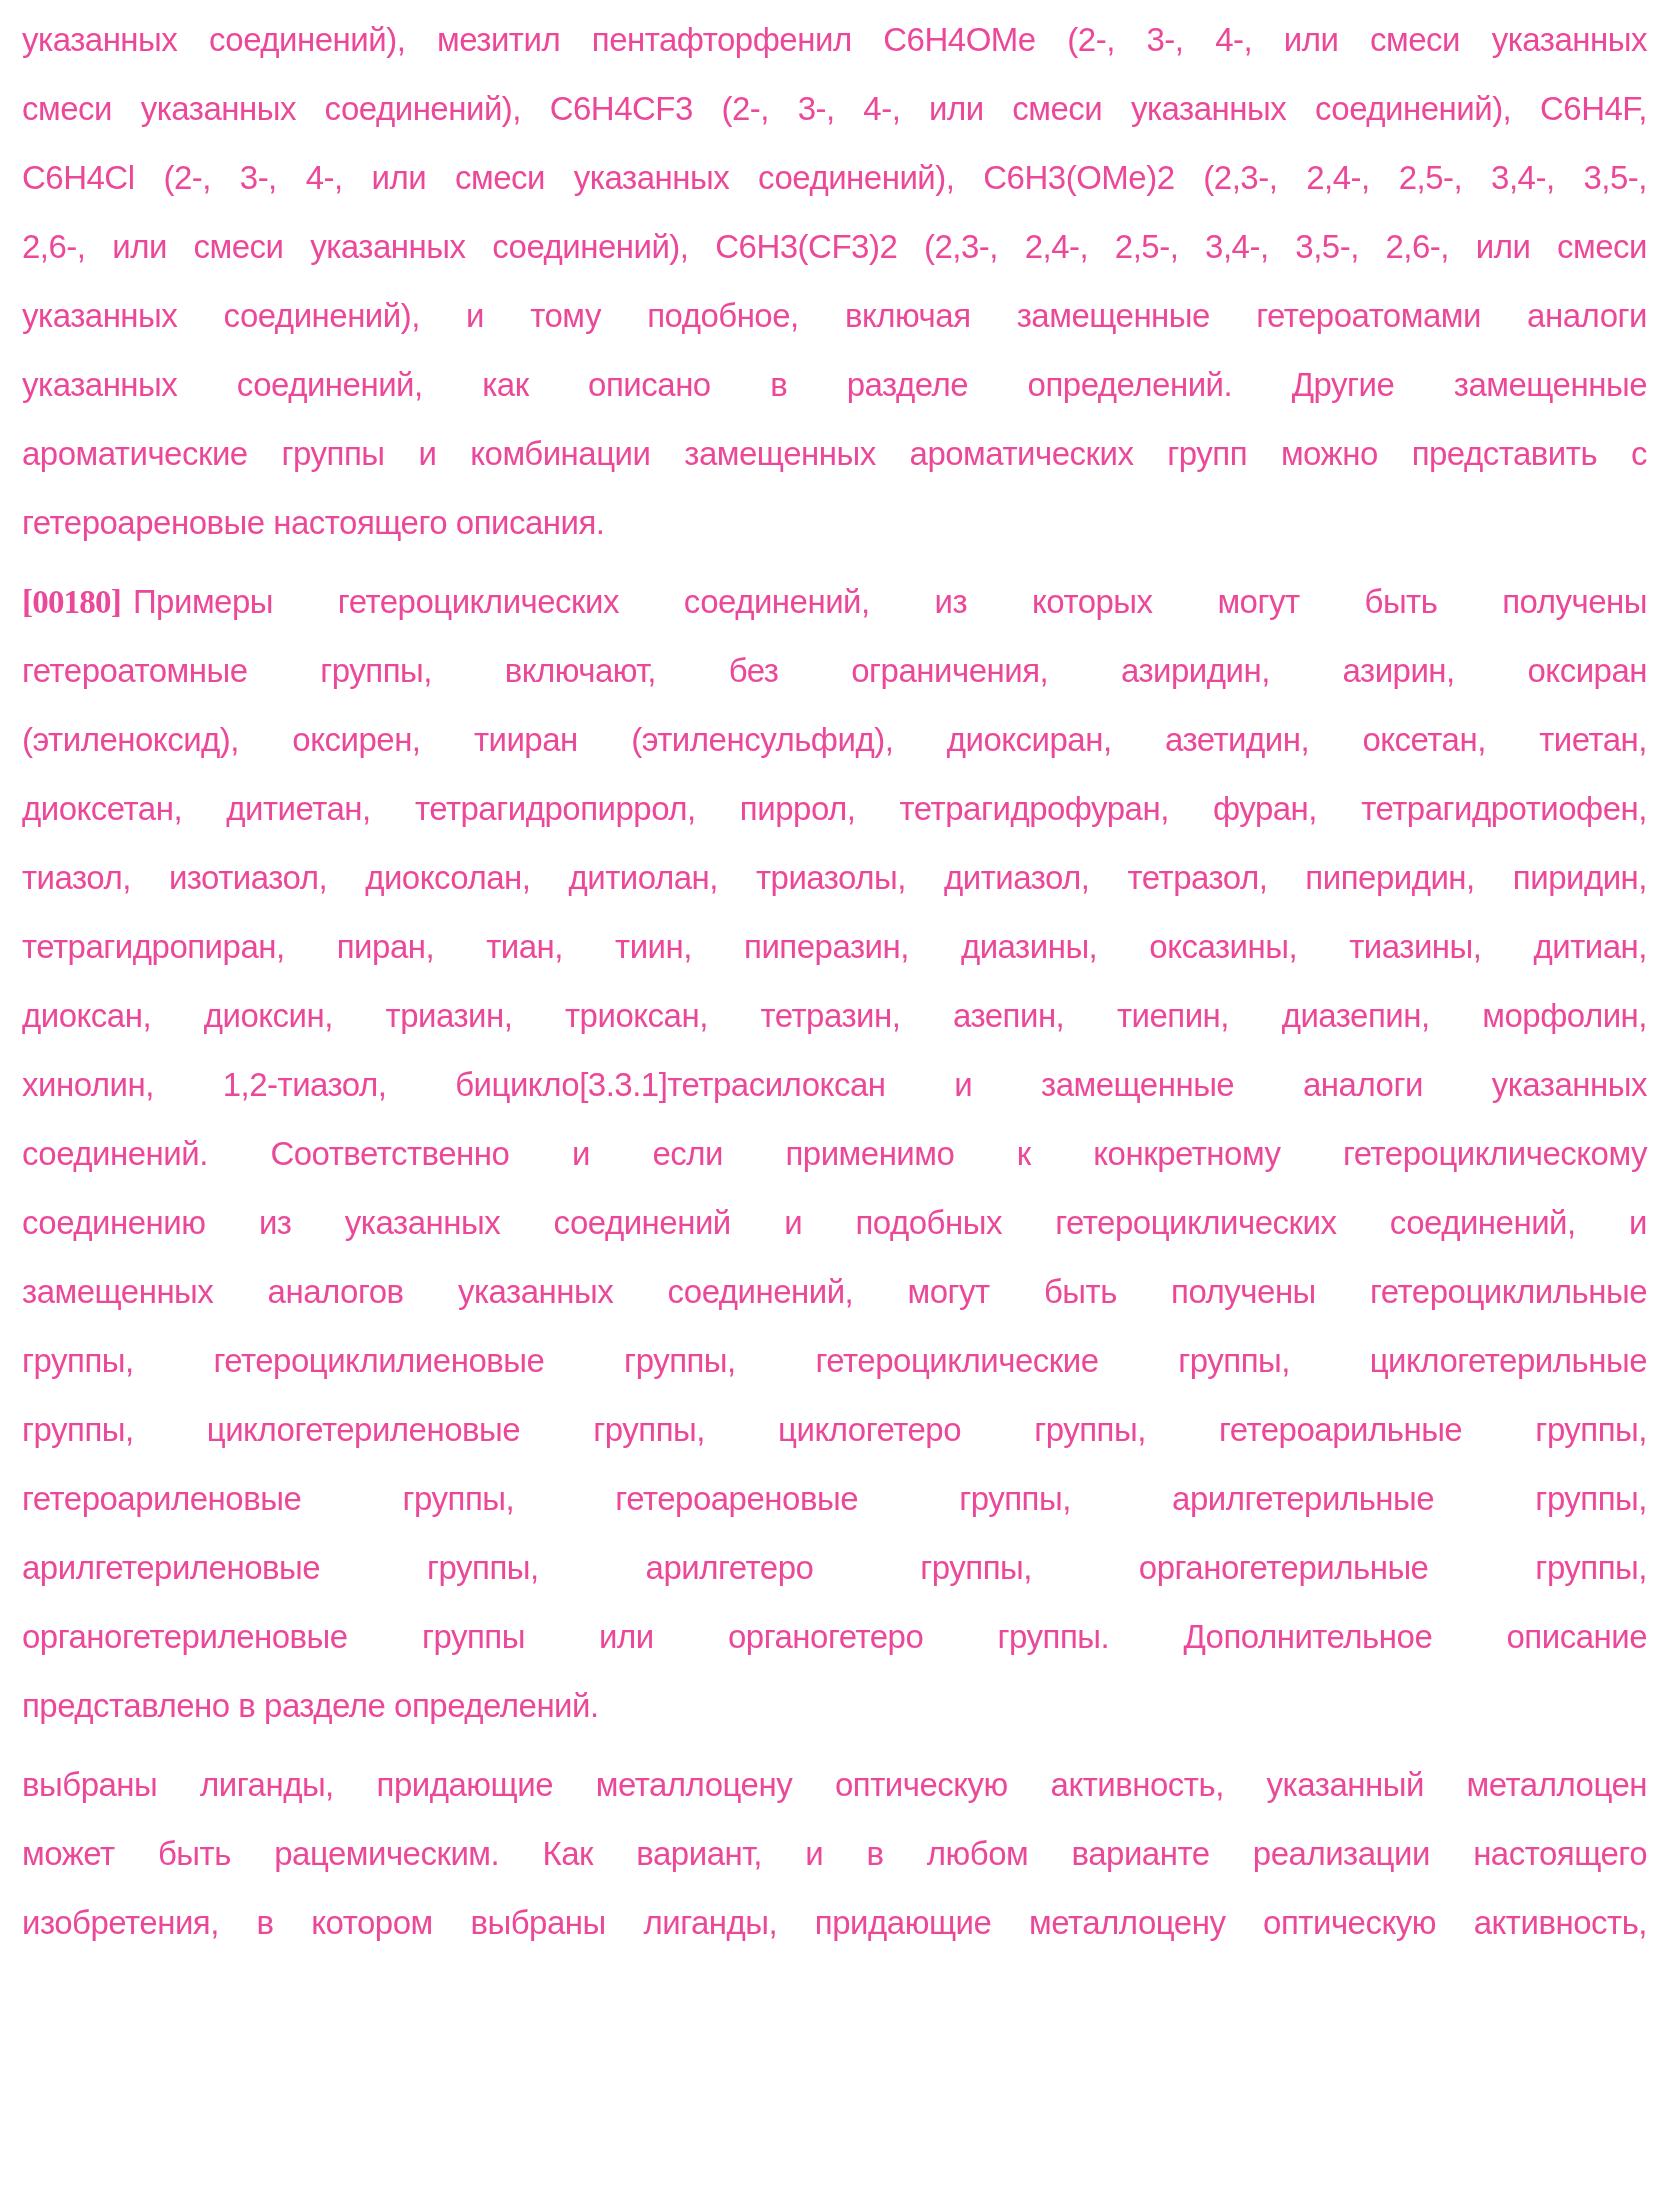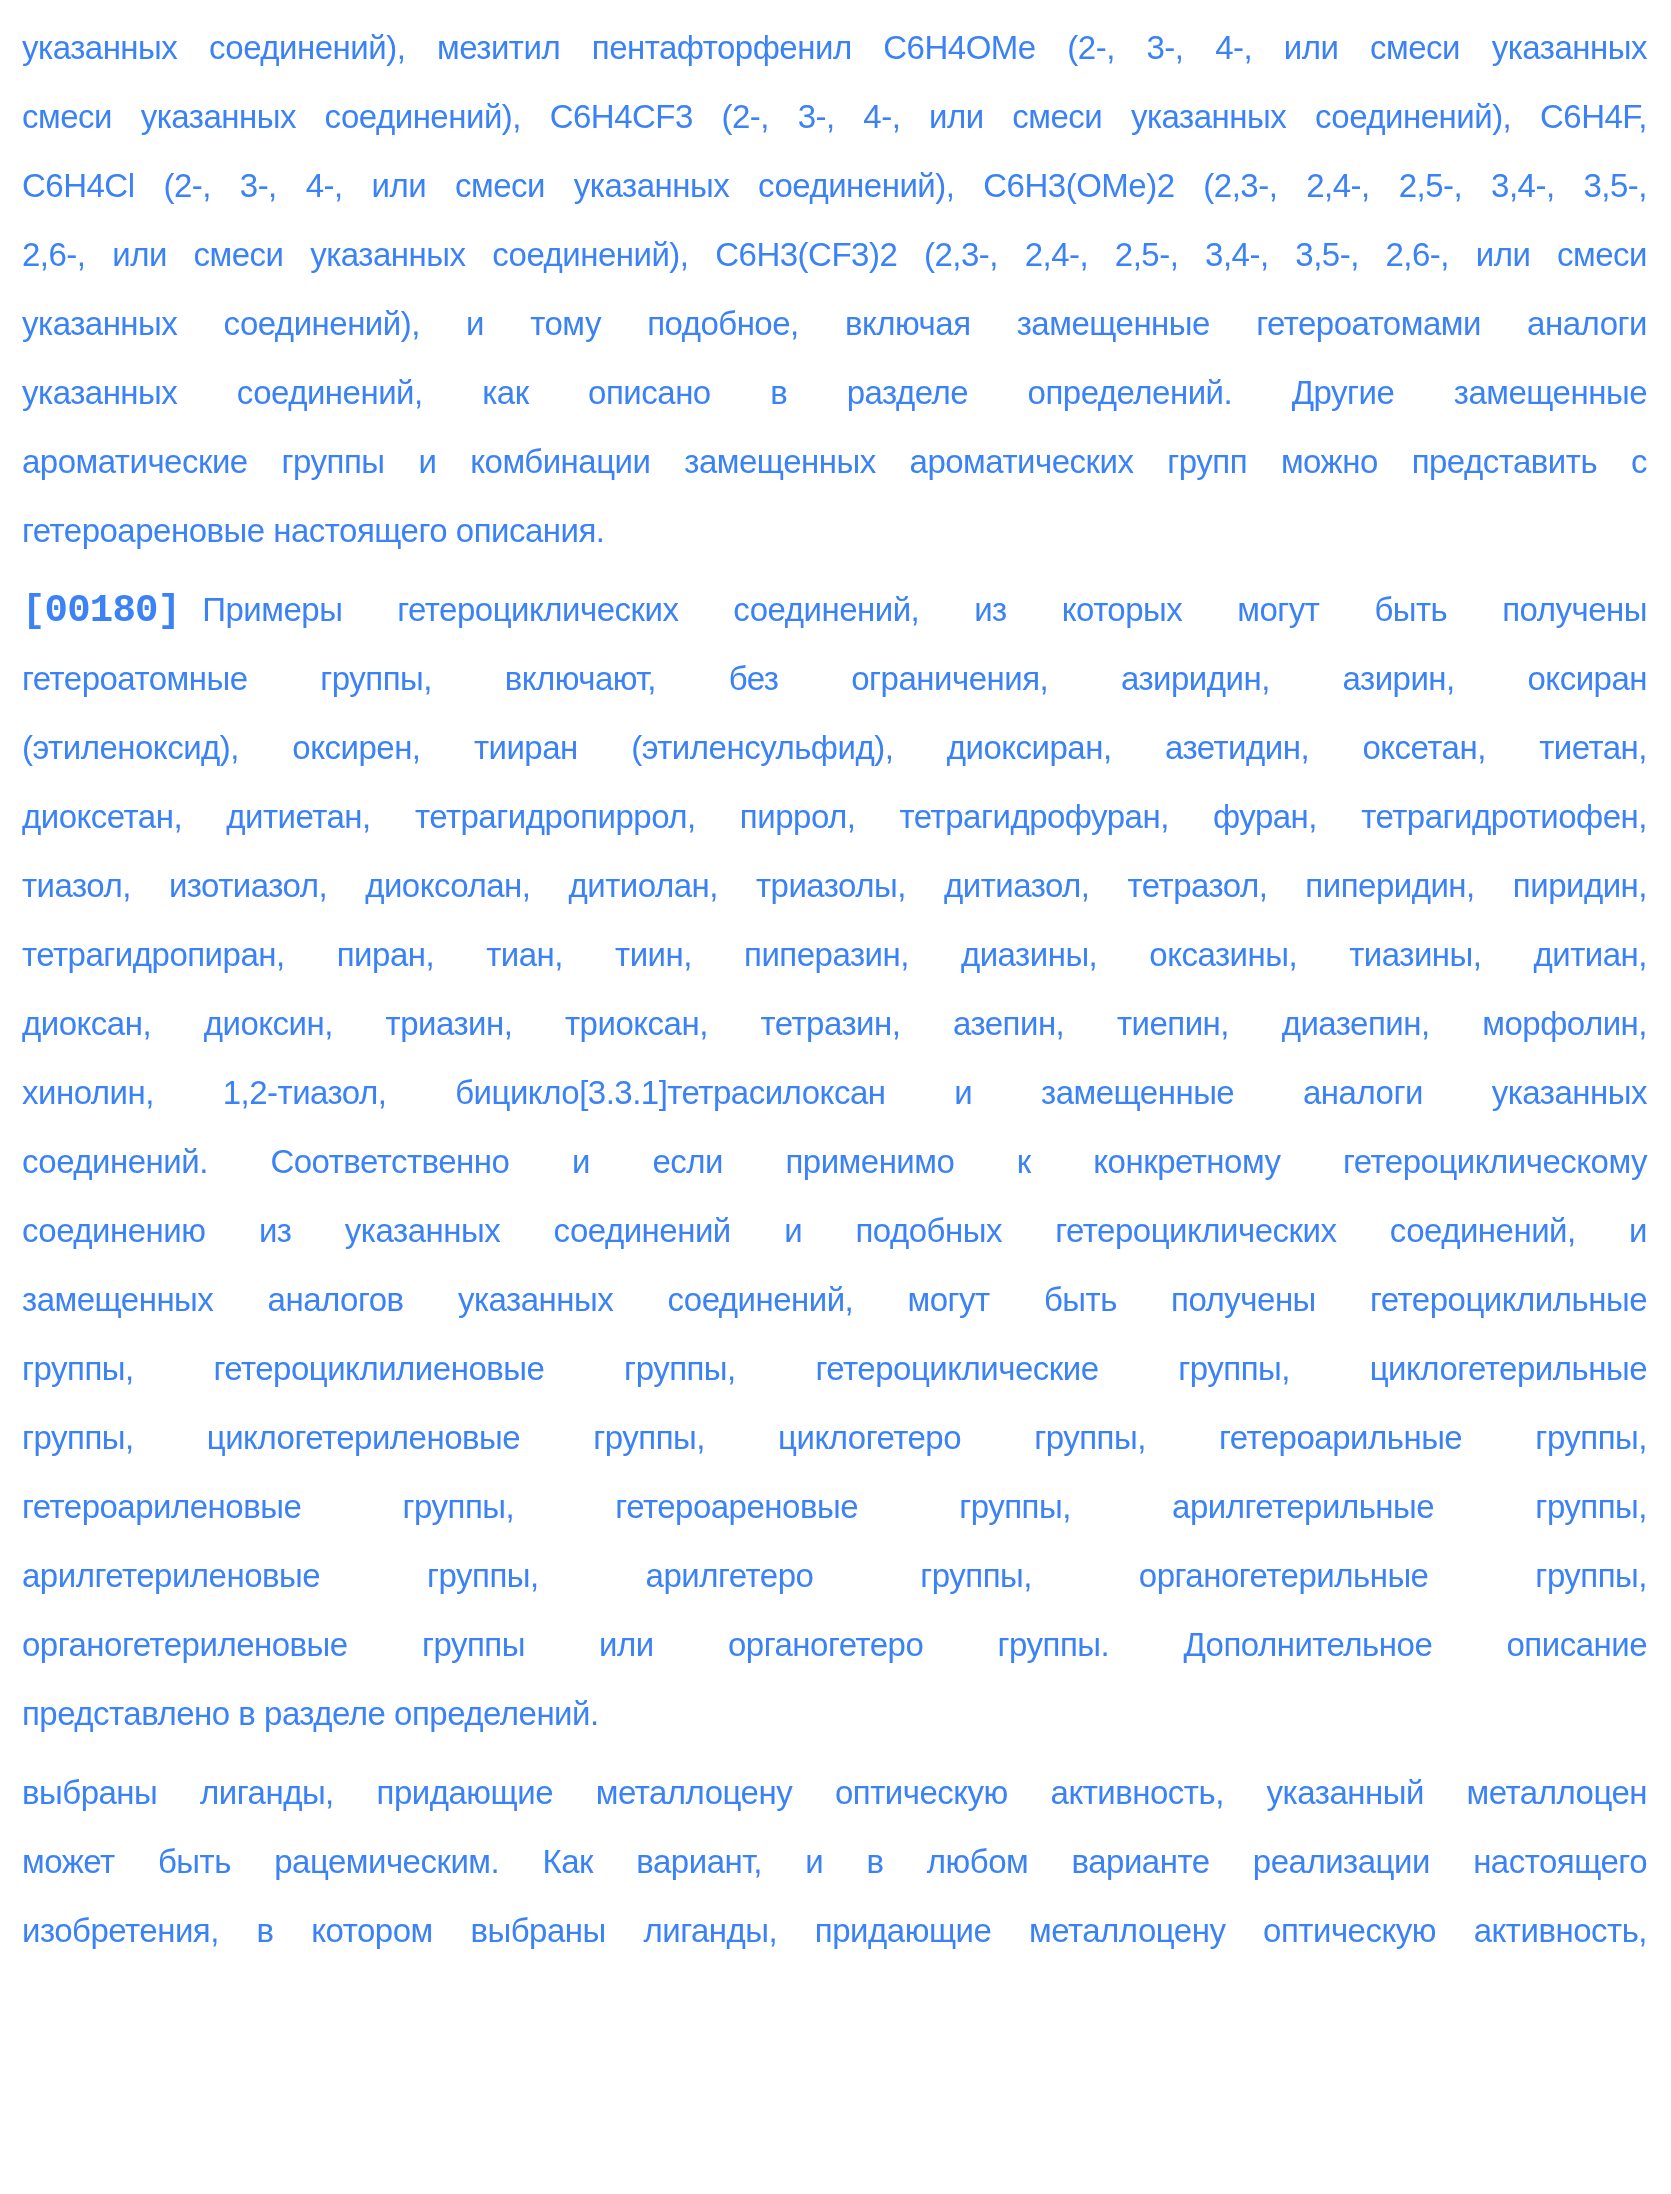--- a/index.html
+++ b/index.html
@@ -1,31 +1,31 @@
 <!DOCTYPE html>
 <html style="font-size:13.2px"><head>
 <meta charset="utf-8">
 <style>
   html, body { margin: 0; padding: 0; background: #ffffff; }
   body { width: 1672px; height: 2194px; overflow: hidden; position: relative; }
   .page {
-    position: absolute; left: 22px; top: 13px; width: 1625px;
+    position: absolute; left: 22px; top: 5px; width: 1625px;
     font-family: "Liberation Sans", sans-serif;
-    font-size: 33px; line-height: 69px; color: #3b82f6;
+    font-size: 33px; line-height: 69px; color: #ec4899;
     letter-spacing: -0.5px;
   }
   .para { margin: 0 0 10px 0; }
   .line {
     display: block; white-space: nowrap; text-align: justify;
     text-align-last: justify; height: 69px; overflow: visible;
   }
   .line.last { text-align-last: left; }
   .pnum {
-    font-family: Liberation Mono, monospace; font-weight: bold;
-    font-size: 39px; letter-spacing: -0.8px; margin-right: 22px;
+    font-family: Liberation Serif, serif; font-weight: bold;
+    font-size: 33px; letter-spacing: -0.8px; margin-right: 12px;
   }
 </style>
 </head>
 <body>
 
 <div class="page">
 
   <div class="para">
     <span class="line">указанных соединений), мезитил пентафторфенил C6H4OMe (2-, 3-, 4-, или смеси указанных</span>
     <span class="line">смеси указанных соединений), C6H4CF3 (2-, 3-, 4-, или смеси указанных соединений), C6H4F,</span>

